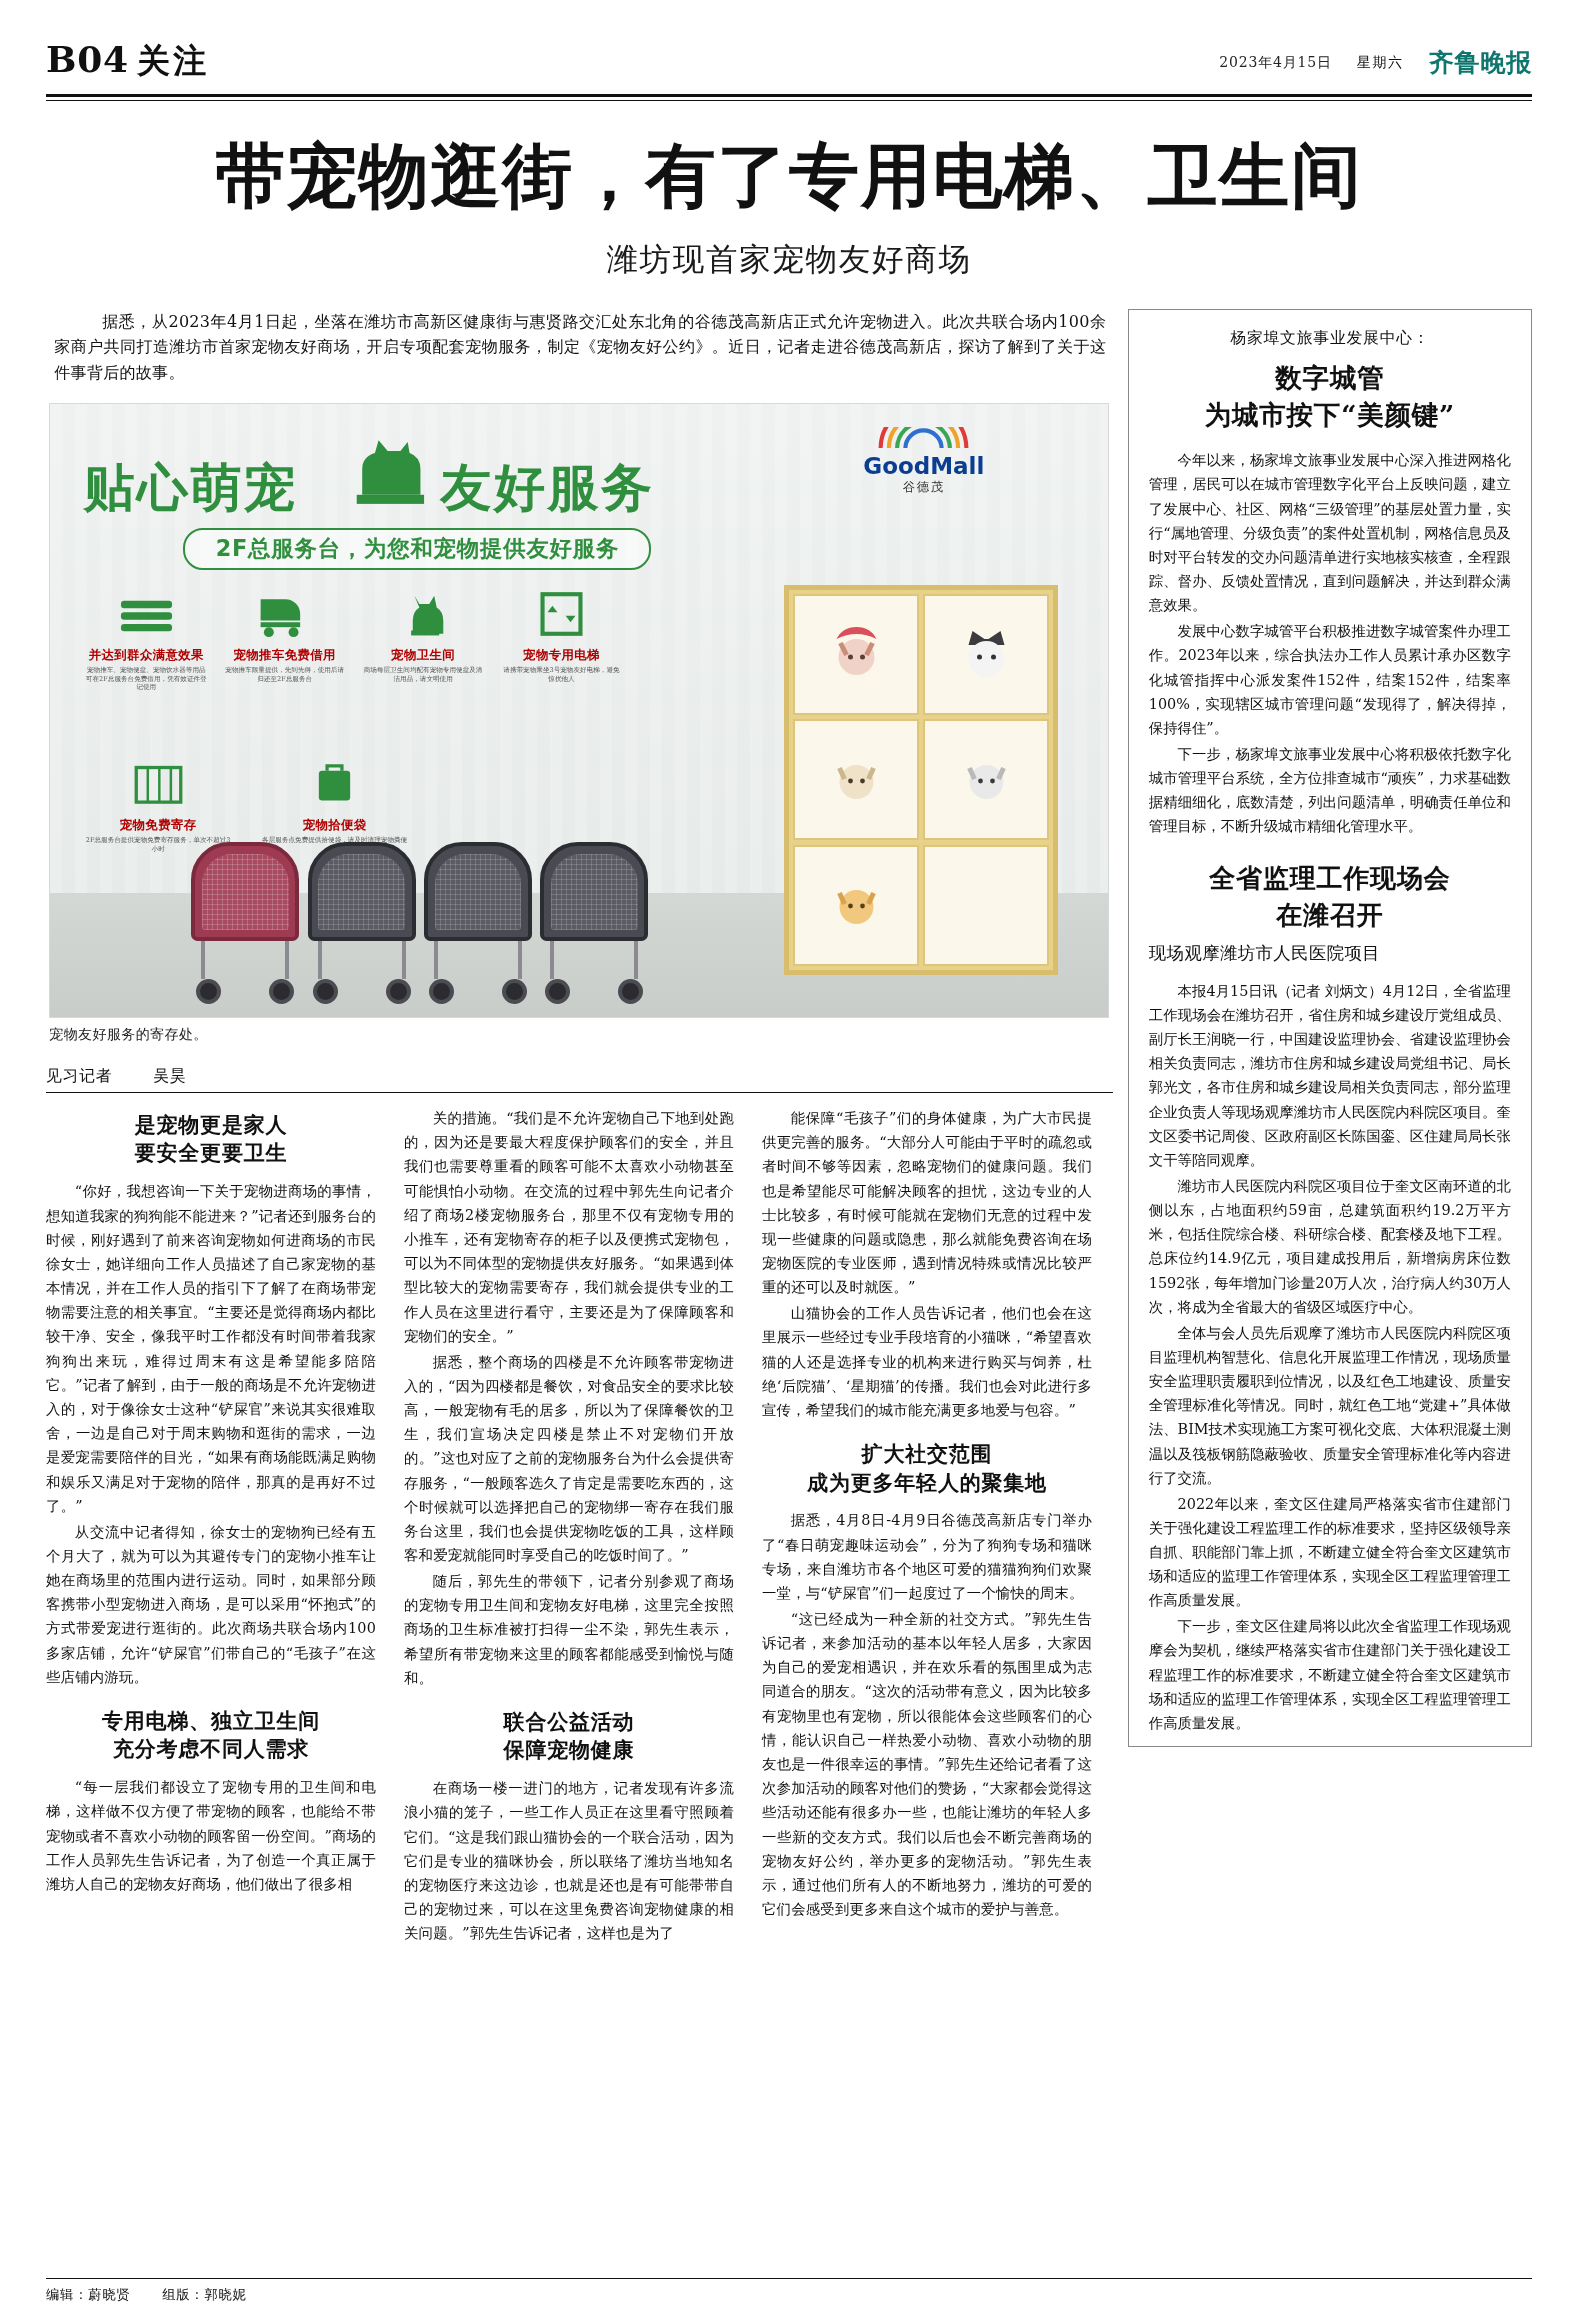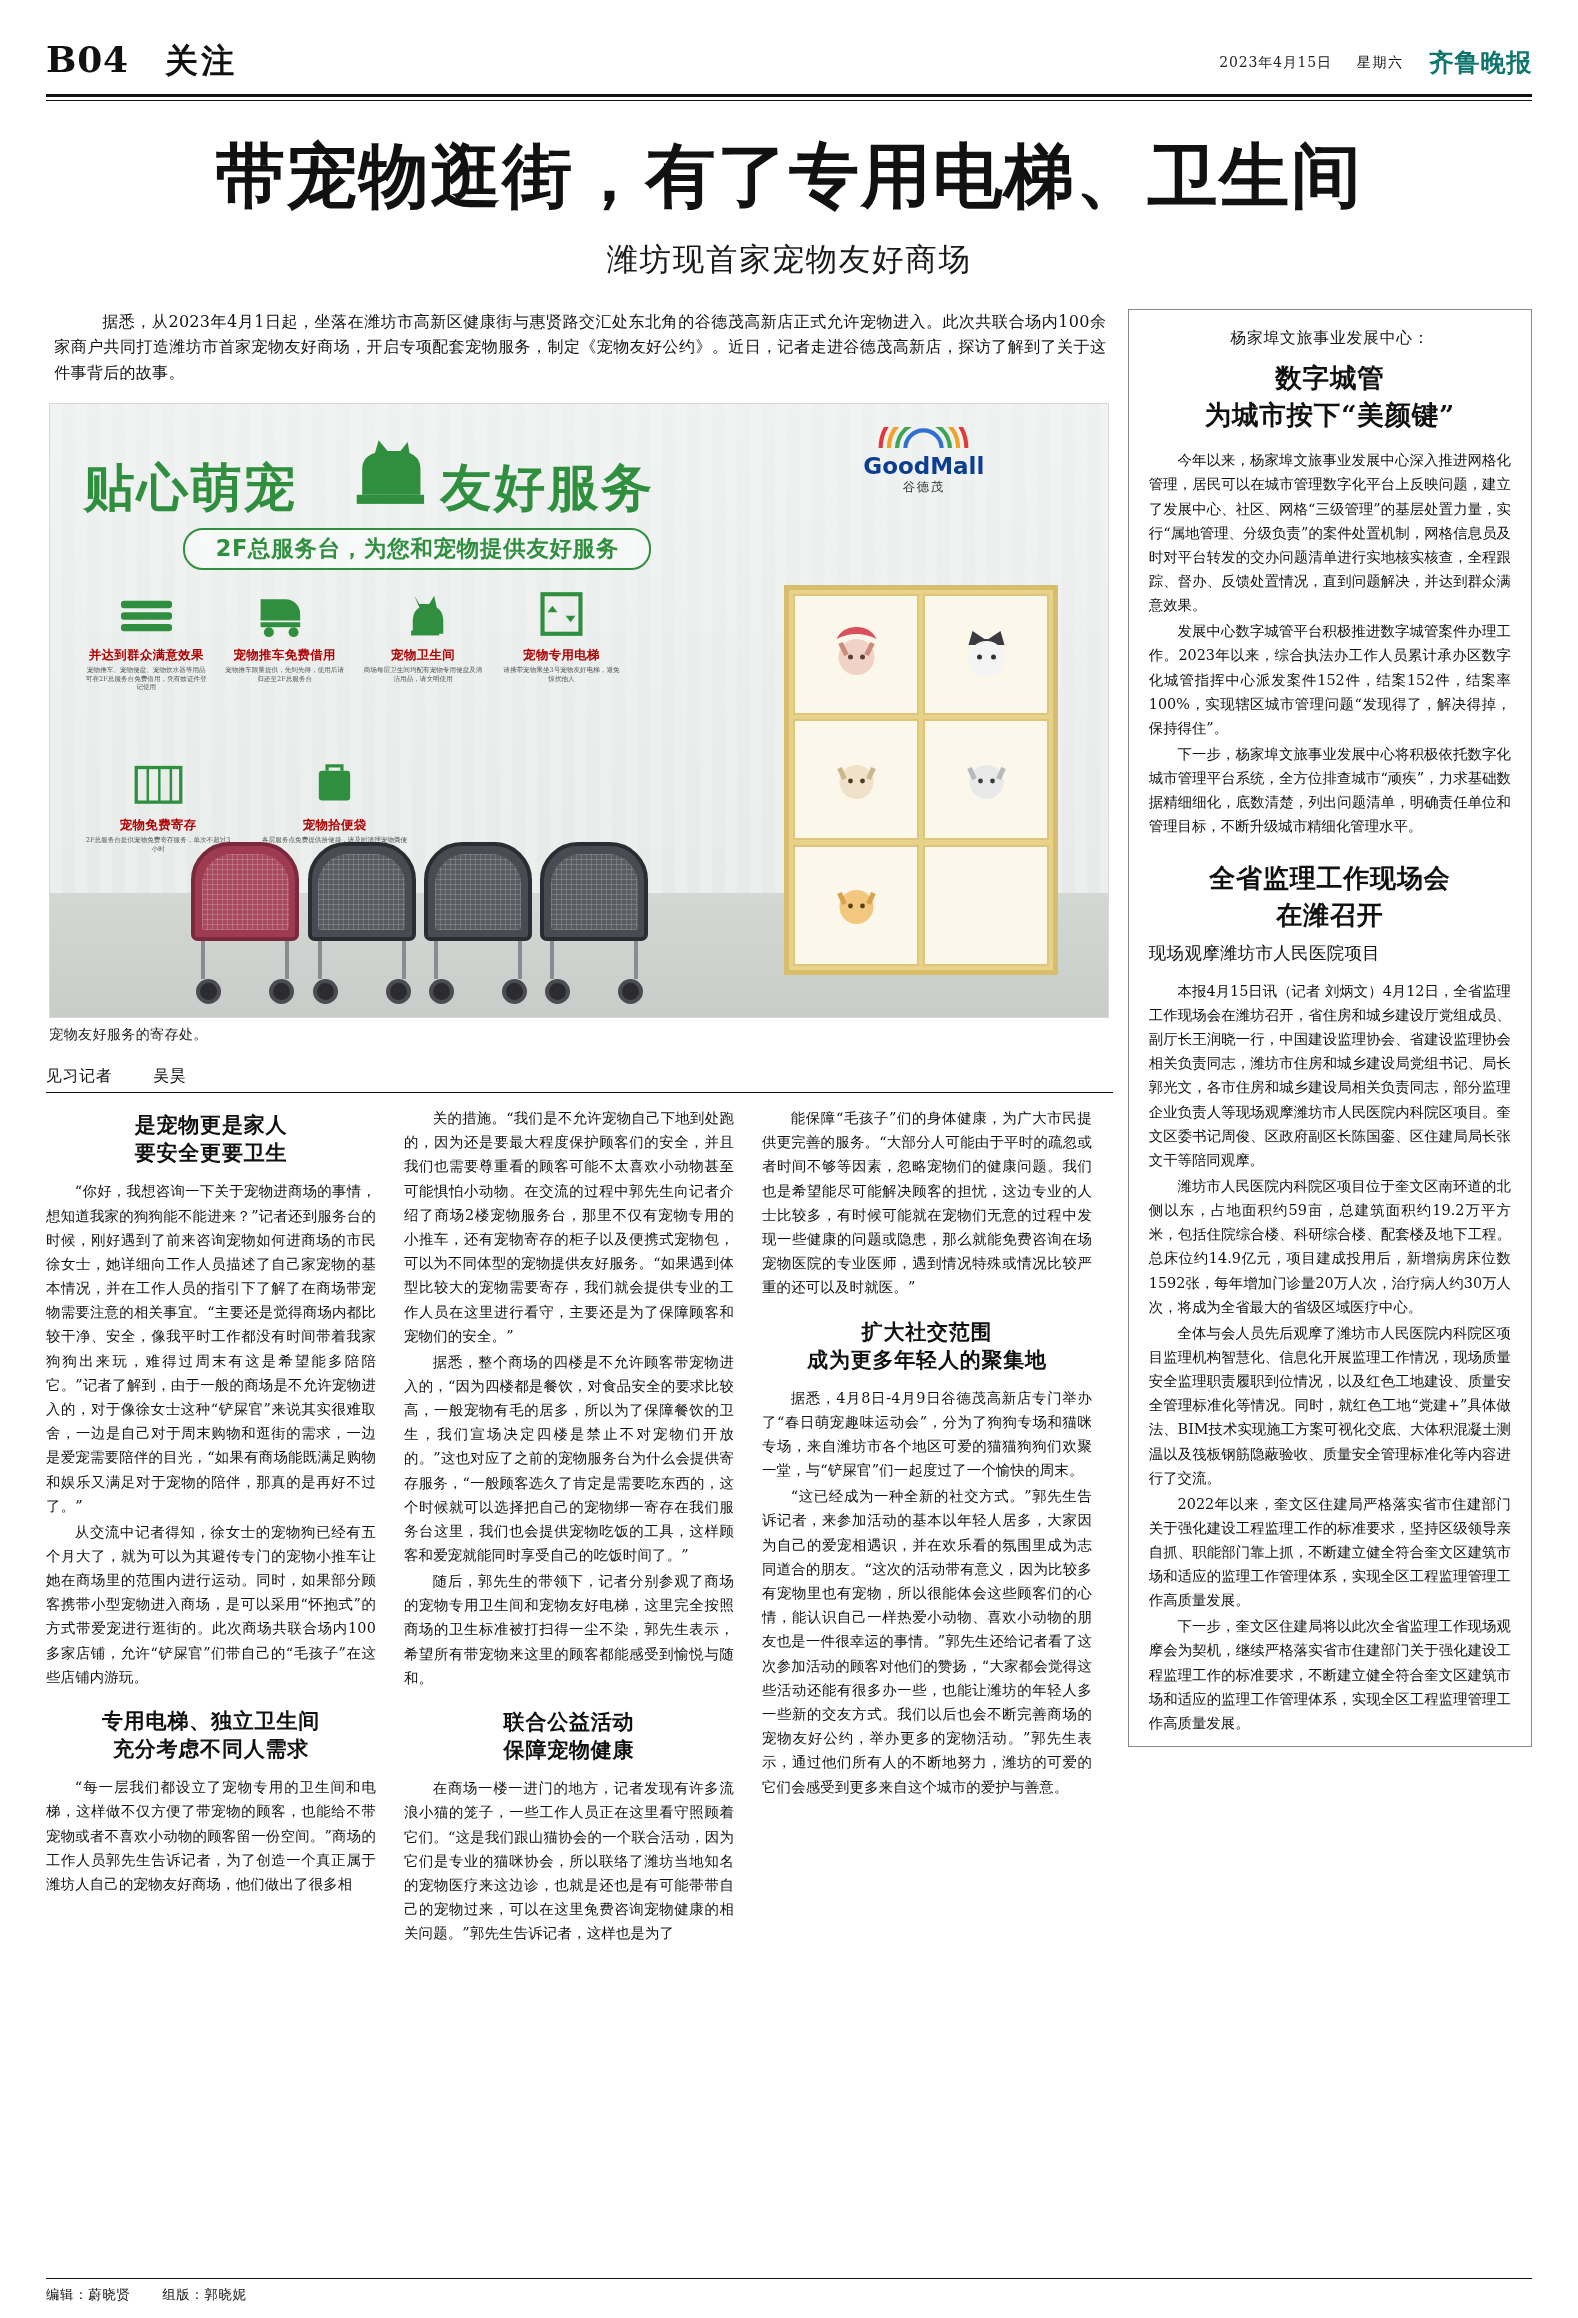--- a/index.html
+++ b/index.html
@@ -20,21 +20,21 @@
   }
 
   
   .masthead {
     display: flex;
     align-items: flex-end;
     justify-content: space-between;
     padding-top: 38px;
     padding-bottom: 8.3px;
   }
-  .mast-left { display: flex; align-items: baseline; gap: 36px; }
+  .mast-left { display: flex; align-items: baseline; gap: 8px; }
   .mast-page {
     font-size: 36px;
     font-weight: 700;
     letter-spacing: 0.8px;
     font-family: "DejaVu Serif", serif;
   }
   .mast-section {
     font-size: 33px;
     font-weight: 700;
     letter-spacing: 3.3px;
@@ -605,20 +605,21 @@
         <div class="col">
           <p>关的措施。“我们是不允许宠物自己下地到处跑的，因为还是要最大程度保护顾客们的安全，并且我们也需要尊重看的顾客可能不太喜欢小动物甚至可能惧怕小动物。在交流的过程中郭先生向记者介绍了商场2楼宠物服务台，那里不仅有宠物专用的小推车，还有宠物寄存的柜子以及便携式宠物包，可以为不同体型的宠物提供友好服务。“如果遇到体型比较大的宠物需要寄存，我们就会提供专业的工作人员在这里进行看守，主要还是为了保障顾客和宠物们的安全。”</p>
           <p>据悉，整个商场的四楼是不允许顾客带宠物进入的，“因为四楼都是餐饮，对食品安全的要求比较高，一般宠物有毛的居多，所以为了保障餐饮的卫生，我们宣场决定四楼是禁止不对宠物们开放的。”这也对应了之前的宠物服务台为什么会提供寄存服务，“一般顾客选久了肯定是需要吃东西的，这个时候就可以选择把自己的宠物绑一寄存在我们服务台这里，我们也会提供宠物吃饭的工具，这样顾客和爱宠就能同时享受自己的吃饭时间了。”</p>
           <p>随后，郭先生的带领下，记者分别参观了商场的宠物专用卫生间和宠物友好电梯，这里完全按照商场的卫生标准被打扫得一尘不染，郭先生表示，希望所有带宠物来这里的顾客都能感受到愉悦与随和。</p>
           <div class="sub-head">联合公益活动<br>保障宠物健康</div>
           <p>在商场一楼一进门的地方，记者发现有许多流浪小猫的笼子，一些工作人员正在这里看守照顾着它们。“这是我们跟山猫协会的一个联合活动，因为它们是专业的猫咪协会，所以联络了潍坊当地知名的宠物医疗来这边诊，也就是还也是有可能帯带自己的宠物过来，可以在这里兔费咨询宠物健康的相关问题。”郭先生告诉记者，这样也是为了</p>
         </div>
 
         <div class="col">
           <p>能保障“毛孩子”们的身体健康，为广大市民提供更完善的服务。“大部分人可能由于平时的疏忽或者时间不够等因素，忽略宠物们的健康问题。我们也是希望能尽可能解决顾客的担忧，这边专业的人士比较多，有时候可能就在宠物们无意的过程中发现一些健康的问题或隐患，那么就能免费咨询在场宠物医院的专业医师，遇到情况特殊或情况比较严重的还可以及时就医。”</p>
+          <p>山猫协会的工作人员告诉记者，他们也会在这里展示一些经过专业手段培育的小猫咪，“希望喜欢猫的人还是选择专业的机构来进行购买与饲养，杜绝‘后院猫’、‘星期猫’的传播。我们也会对此进行多宣传，希望我们的城市能充满更多地爱与包容。”</p>
           <div class="sub-head">扩大社交范围<br>成为更多年轻人的聚集地</div>
           <p>据悉，4月8日-4月9日谷德茂高新店专门举办了“春日萌宠趣味运动会”，分为了狗狗专场和猫咪专场，来自潍坊市各个地区可爱的猫猫狗狗们欢聚一堂，与“铲屎官”们一起度过了一个愉快的周末。</p>
           <p>“这已经成为一种全新的社交方式。”郭先生告诉记者，来参加活动的基本以年轻人居多，大家因为自己的爱宠相遇识，并在欢乐看的氛围里成为志同道合的朋友。“这次的活动带有意义，因为比较多有宠物里也有宠物，所以很能体会这些顾客们的心情，能认识自己一样热爱小动物、喜欢小动物的朋友也是一件很幸运的事情。”郭先生还给记者看了这次参加活动的顾客对他们的赞扬，“大家都会觉得这些活动还能有很多办一些，也能让潍坊的年轻人多一些新的交友方式。我们以后也会不断完善商场的宠物友好公约，举办更多的宠物活动。”郭先生表示，通过他们所有人的不断地努力，潍坊的可爱的它们会感受到更多来自这个城市的爱护与善意。</p>
         </div>
       </div>
     </div>
 
     <div class="right-zone">
       <div class="rail-kicker">杨家埠文旅事业发展中心：</div>
       <div class="rail-title">数字城管<br>为城市按下“美颜键”</div>

